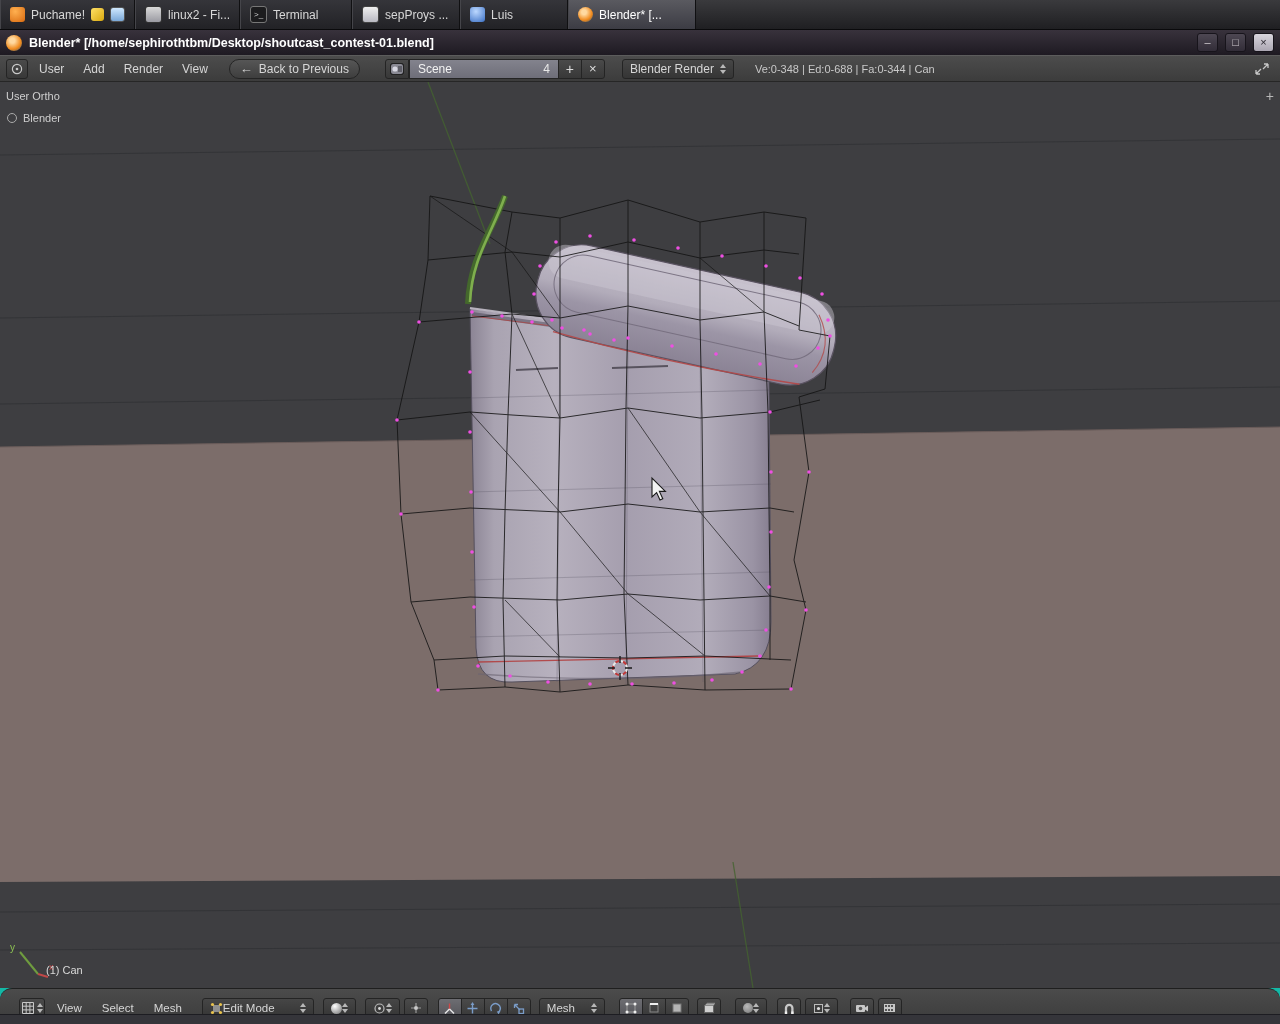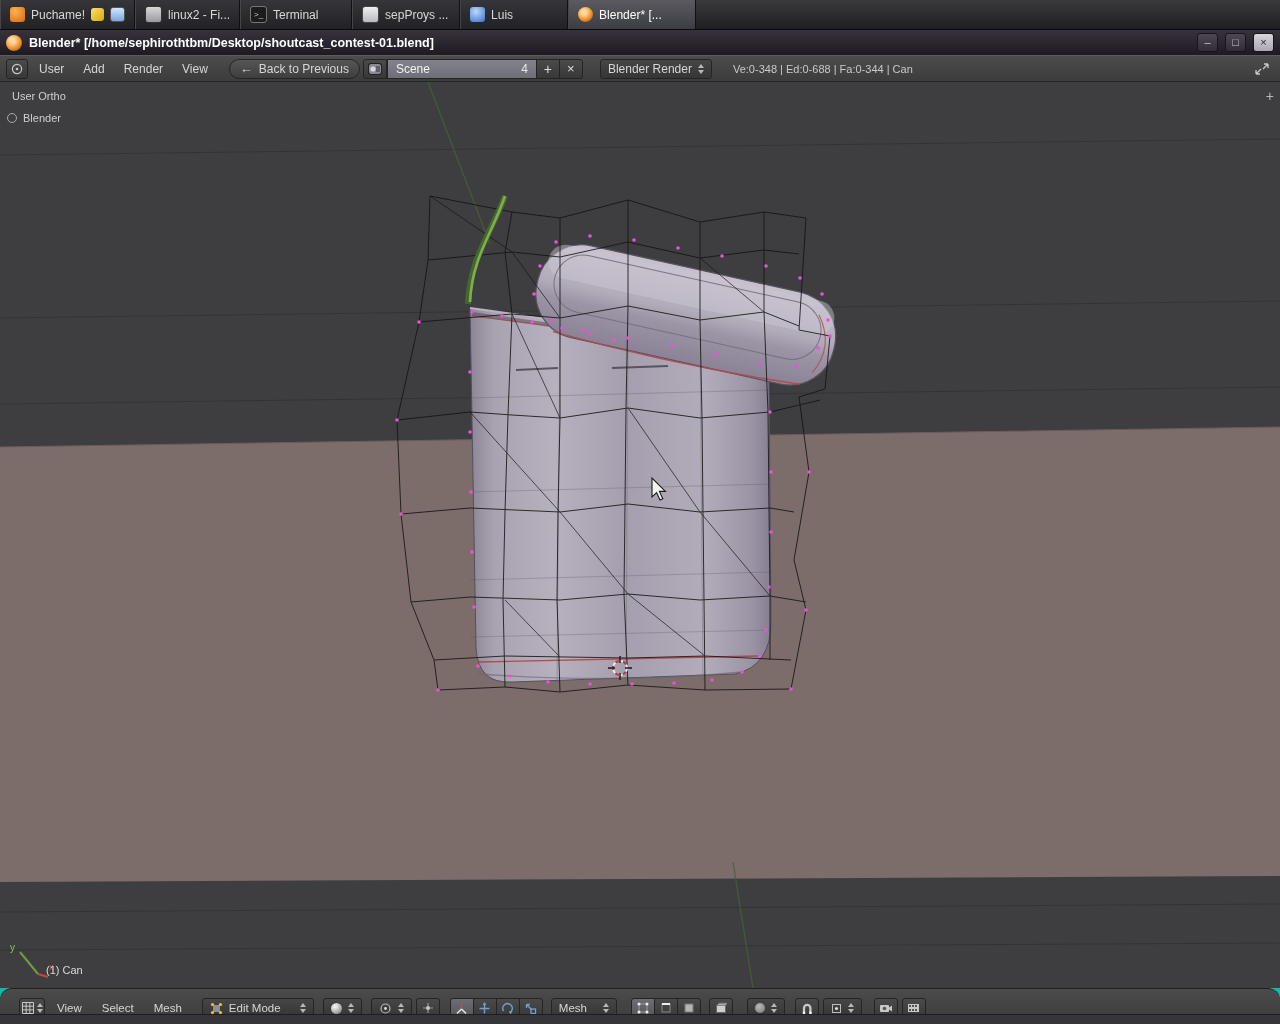--- a/index.html
+++ b/index.html
@@ -25,21 +25,21 @@
     font-size:11px;line-height:1;background:linear-gradient(#4d4752,#322d38);color:#cfcacf;border:1px solid #17141b;flex:none;}
   .wbtn.light{background:linear-gradient(#d9d5de,#aba6b2);color:#2c2830;}
 
   
   #infoheader{position:absolute;top:55px;left:0;width:1280px;height:27px;box-sizing:border-box;
     background:linear-gradient(#4c4c4c,#3c3c3c);border-top:1px solid #5c5c5c;border-bottom:1px solid #262626;
     display:flex;align-items:center;gap:3px;padding:0 6px;color:#d6d6d6;font-size:12px;}
   .menu-item{padding:2px 8px;border-radius:3px;white-space:nowrap;}
   .pill{display:flex;align-items:center;gap:6px;height:20px;padding:0 10px;box-sizing:border-box;border-radius:10px;
     background:linear-gradient(#565656,#3e3e3e);border:1px solid #242424;white-space:nowrap;}
-  .dd{display:flex;align-items:center;gap:6px;height:20px;padding:0 7px;box-sizing:border-box;border-radius:3px;
+  .dd{display:flex;align-items:center;height:20px;padding:0 7px;box-sizing:border-box;border-radius:3px;
     background:linear-gradient(#464646,#353535);border:1px solid #242424;white-space:nowrap;}
   .updown{display:flex;flex-direction:column;align-items:center;gap:2px;flex:none;}
   .tri-up{width:0;height:0;border-left:3px solid transparent;border-right:3px solid transparent;border-bottom:4px solid #b8b8b8;}
   .tri-down{width:0;height:0;border-left:3px solid transparent;border-right:3px solid transparent;border-top:4px solid #b8b8b8;}
   .ibtn{height:20px;min-width:24px;box-sizing:border-box;display:flex;align-items:center;justify-content:center;
     background:linear-gradient(#4a4a4a,#383838);border:1px solid #242424;border-radius:3px;color:#ddd;flex:none;}
   .ibtn.on{background:linear-gradient(#6d6d72,#55555a);}
   .group{display:flex;}
   .group>.ibtn{border-radius:0;margin-left:-1px;}
   .group>.ibtn:first-child{border-radius:3px 0 0 3px;margin-left:0;}
@@ -117,21 +117,21 @@
     <span class="menu-item">User</span>
     <span class="menu-item">Add</span>
     <span class="menu-item">Render</span>
     <span class="menu-item">View</span>
 
     <span class="pill" style="margin-left:10px;">
       <span style="font-size:13px;">←</span>
       <span>Back to Previous</span>
     </span>
 
-    <div class="group" style="">
+    <div class="group" style="margin-left:22px;">
       <span class="ibtn" style="border-radius:3px 0 0 3px;">
         <svg width="14" height="12">
             <rect x="0.5" y="0.5" width="13" height="11" rx="2" fill="#7e8touch" stroke="#222"></rect>
             <rect x="1" y="1" width="12" height="10" rx="2" fill="#8a8a94"></rect>
             <circle cx="5" cy="6" r="2.6" fill="#d8d8e2"></circle>
             <rect x="8" y="3" width="4" height="6" fill="#5f5f68"></rect>
           </svg>
       </span>
       <span class="scenefield">
         <span>Scene</span>
@@ -298,21 +298,21 @@
         <circle r="7" fill="none" stroke="#e8e8e8" stroke-width="2" stroke-dasharray="4 4"></circle>
         <circle r="7" fill="none" stroke="#c03838" stroke-width="2" stroke-dasharray="4 4" stroke-dashoffset="4"></circle>
         <path d="M-12,0 L-5,0 M5,0 L12,0 M0,-12 L0,-5 M0,5 L0,12" stroke="#1a1a1a" stroke-width="1.4"></path>
       </g>
 
       <g transform="translate(652,396)">
         <path d="M0,0 L0,19 L4.6,14.6 L8,22 L10.8,20.8 L7.4,13.4 L13.4,13.4 Z" fill="#f2f2f2" stroke="#1a1a1a" stroke-width="1.1"></path>
       </g>
     </svg>
 
-    <span class="overlay" style="left:12px;top:8px;">User Ortho</span>
+    <span class="overlay" style="left:6px;top:8px;">User Ortho</span>
     <span class="overlay" style="left:7px;top:31px;width:10px;height:10px;border:1px solid #aaa;border-radius:50%;box-sizing:border-box;"></span>
     <span class="overlay" style="left:23px;top:30px;">Blender</span>
     <span class="overlay" style="right:6px;top:6px;font-size:14px;color:#b8b8b8;">+</span>
 
     <div class="overlay" style="left:8px;bottom:8px;width:120px;height:34px;">
       <svg width="44" height="34" style="position:absolute;left:0;bottom:0;">
         <path d="M30,28 L12,6" stroke="#6f9c3f" stroke-width="2"></path>
         <path d="M30,28 L40,31" stroke="#c04848" stroke-width="2"></path>
       </svg>
       <span class="axis-label-y" style="position:absolute;left:2px;top:-4px;">y</span>

